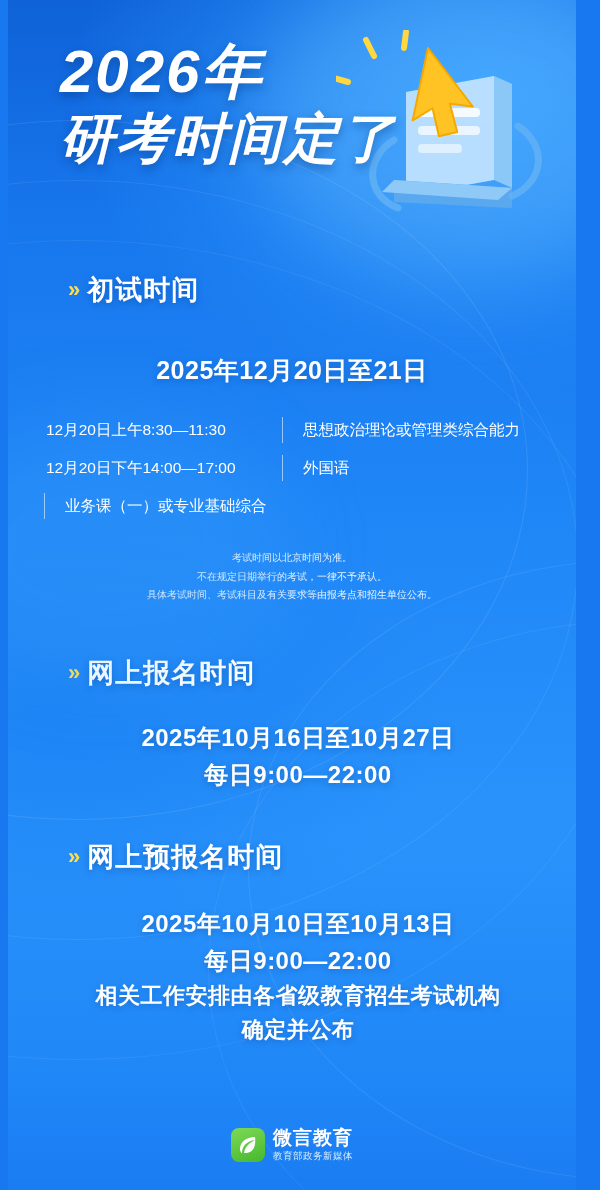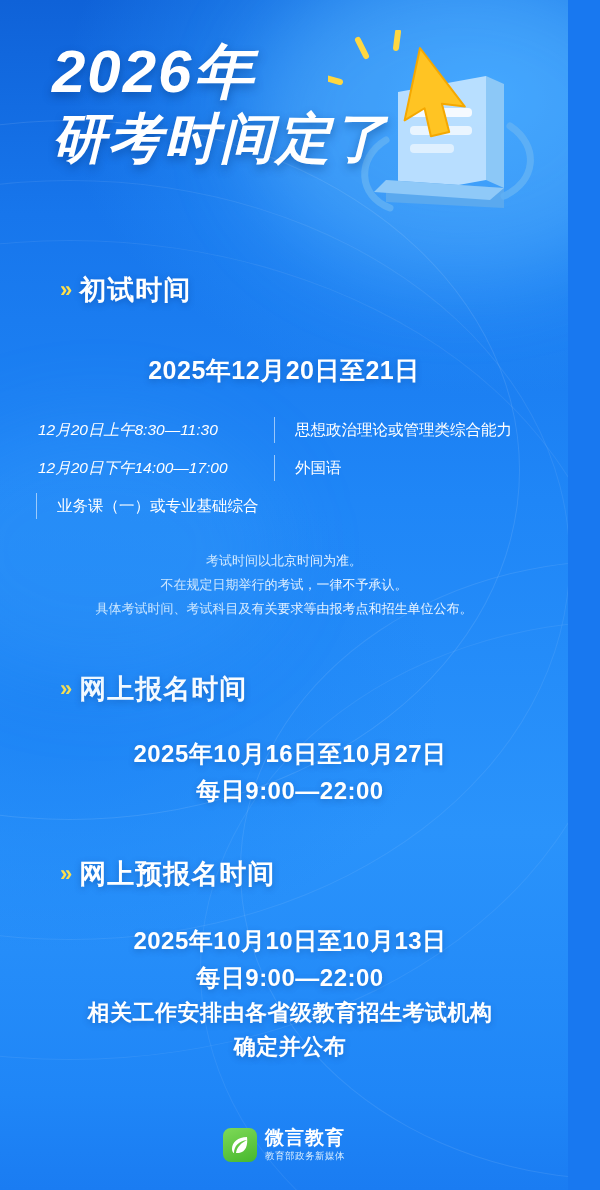--- a/index.html
+++ b/index.html
@@ -14,20 +14,21 @@
   }
   .poster {
     position: relative;
     width: 568px;
     height: 1190px;
     background:
       radial-gradient(ellipse 700px 500px at 85% 8%, #2f9bff 0%, rgba(47,155,255,0) 60%),
       radial-gradient(ellipse 620px 420px at 10% 58%, #1d84f5 0%, rgba(29,132,245,0) 62%),
       linear-gradient(180deg, #0f62d8 0%, #1776ec 18%, #1f86f7 42%, #2a93fb 70%, #1f86f7 92%, #1a7cf2 100%);
     overflow: hidden;
+    margin-left: 8px;
   }
   
   .swoosh {
     position: absolute;
     border-radius: 50%;
     border: 1px solid rgba(255,255,255,0.13);
     pointer-events: none;
   }
   .s1 { width: 900px; height: 700px; left: -380px; top: 120px; border-color: rgba(255,255,255,0.10); }
   .s2 { width: 1000px; height: 760px; left: -430px; top: 180px; border-color: rgba(255,255,255,0.08); }
@@ -127,40 +128,39 @@
     align-items: center;
     height: 34px;
     margin-bottom: 4px;
   }
   .sched-time {
     width: 238px;
     color: #ffffff;
     font-size: 15.5px;
     white-space: nowrap;
     padding-left: 2px;
-    font-style: italic;
   }
   .sched-sep {
     width: 1px;
     height: 26px;
     background: rgba(255,255,255,0.55);
     margin-right: 20px;
   }
   .sched-subject {
     color: #ffffff;
     font-size: 15.5px;
     white-space: nowrap;
     text-align: right;
   }
 
   .notes {
     margin-top: 26px;
     text-align: center;
     color: #eaf4ff;
-    font-size: 13px;
+    font-size: 10px;
     line-height: 1.85;
   }
 
   .center-block {
     text-align: center;
     color: #ffffff;
     font-weight: bold;
     font-size: 24px;
     line-height: 1.55;
     letter-spacing: 0.5px;

